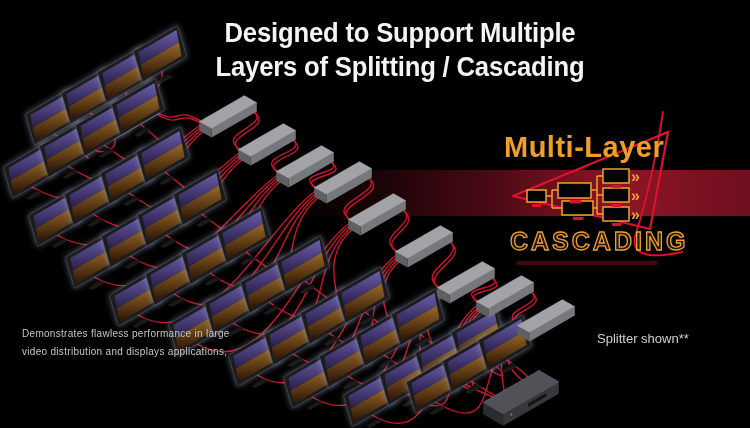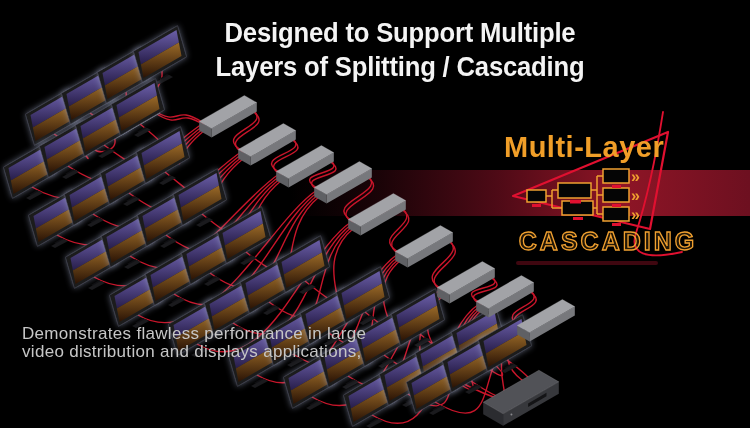--- a/index.html
+++ b/index.html
@@ -2,26 +2,26 @@
 <html><head>
 <meta charset="utf-8">
 <style>
   html,body{margin:0;padding:0;background:#000;}
   .stage{position:relative;width:750px;height:428px;background:#000;overflow:hidden;
          font-family:"Liberation Sans",sans-serif;}
   .stage svg{position:absolute;left:0;top:0;}
   .title{position:absolute;left:145px;top:16px;width:510px;text-align:center;
          color:#f4f4f4;font-weight:700;font-size:27px;line-height:34px;
          letter-spacing:-0.2px;transform:scaleX(.95);}
-  .desc{position:absolute;left:22px;top:325px;color:#c6c6c6;font-size:17px;
+  .desc{position:absolute;left:22px;top:325px;color:#c6c6c6;font-size:10px;
         line-height:17.5px;letter-spacing:.3px;}
   .prod{position:absolute;left:597px;top:330px;color:#cfcfcf;font-size:13px;line-height:17px;}
   .ml-title{position:absolute;left:504px;top:131px;width:180px;text-align:left;
         color:#f09e28;font-weight:700;font-size:29px;letter-spacing:.5px;}
-  .casc{position:absolute;left:510px;top:227px;width:196px;text-align:center;
+  .casc{position:absolute;left:510px;top:227px;width:196px;
         font-weight:700;font-size:25px;letter-spacing:3px;
         color:rgba(240,160,48,.14);-webkit-text-stroke:1.3px #f0a030;}
 </style>
 </head>
 <body>
 
 <div class="stage">
 
   <svg id="scene" width="750" height="428" viewBox="0 0 750 428">
       <defs>
@@ -474,14 +474,15 @@
 
   <div class="ml-title">Multi-Layer</div>
   <div class="casc">CASCADING</div>
 
   <div class="desc">
     <div>Demonstrates flawless performance in large</div>
     <div>video distribution and displays applications,</div>
   </div>
 
   <div class="prod">
+    <div>Splitter shown**</div>
   </div>
 </div>
 
 </body></html>

